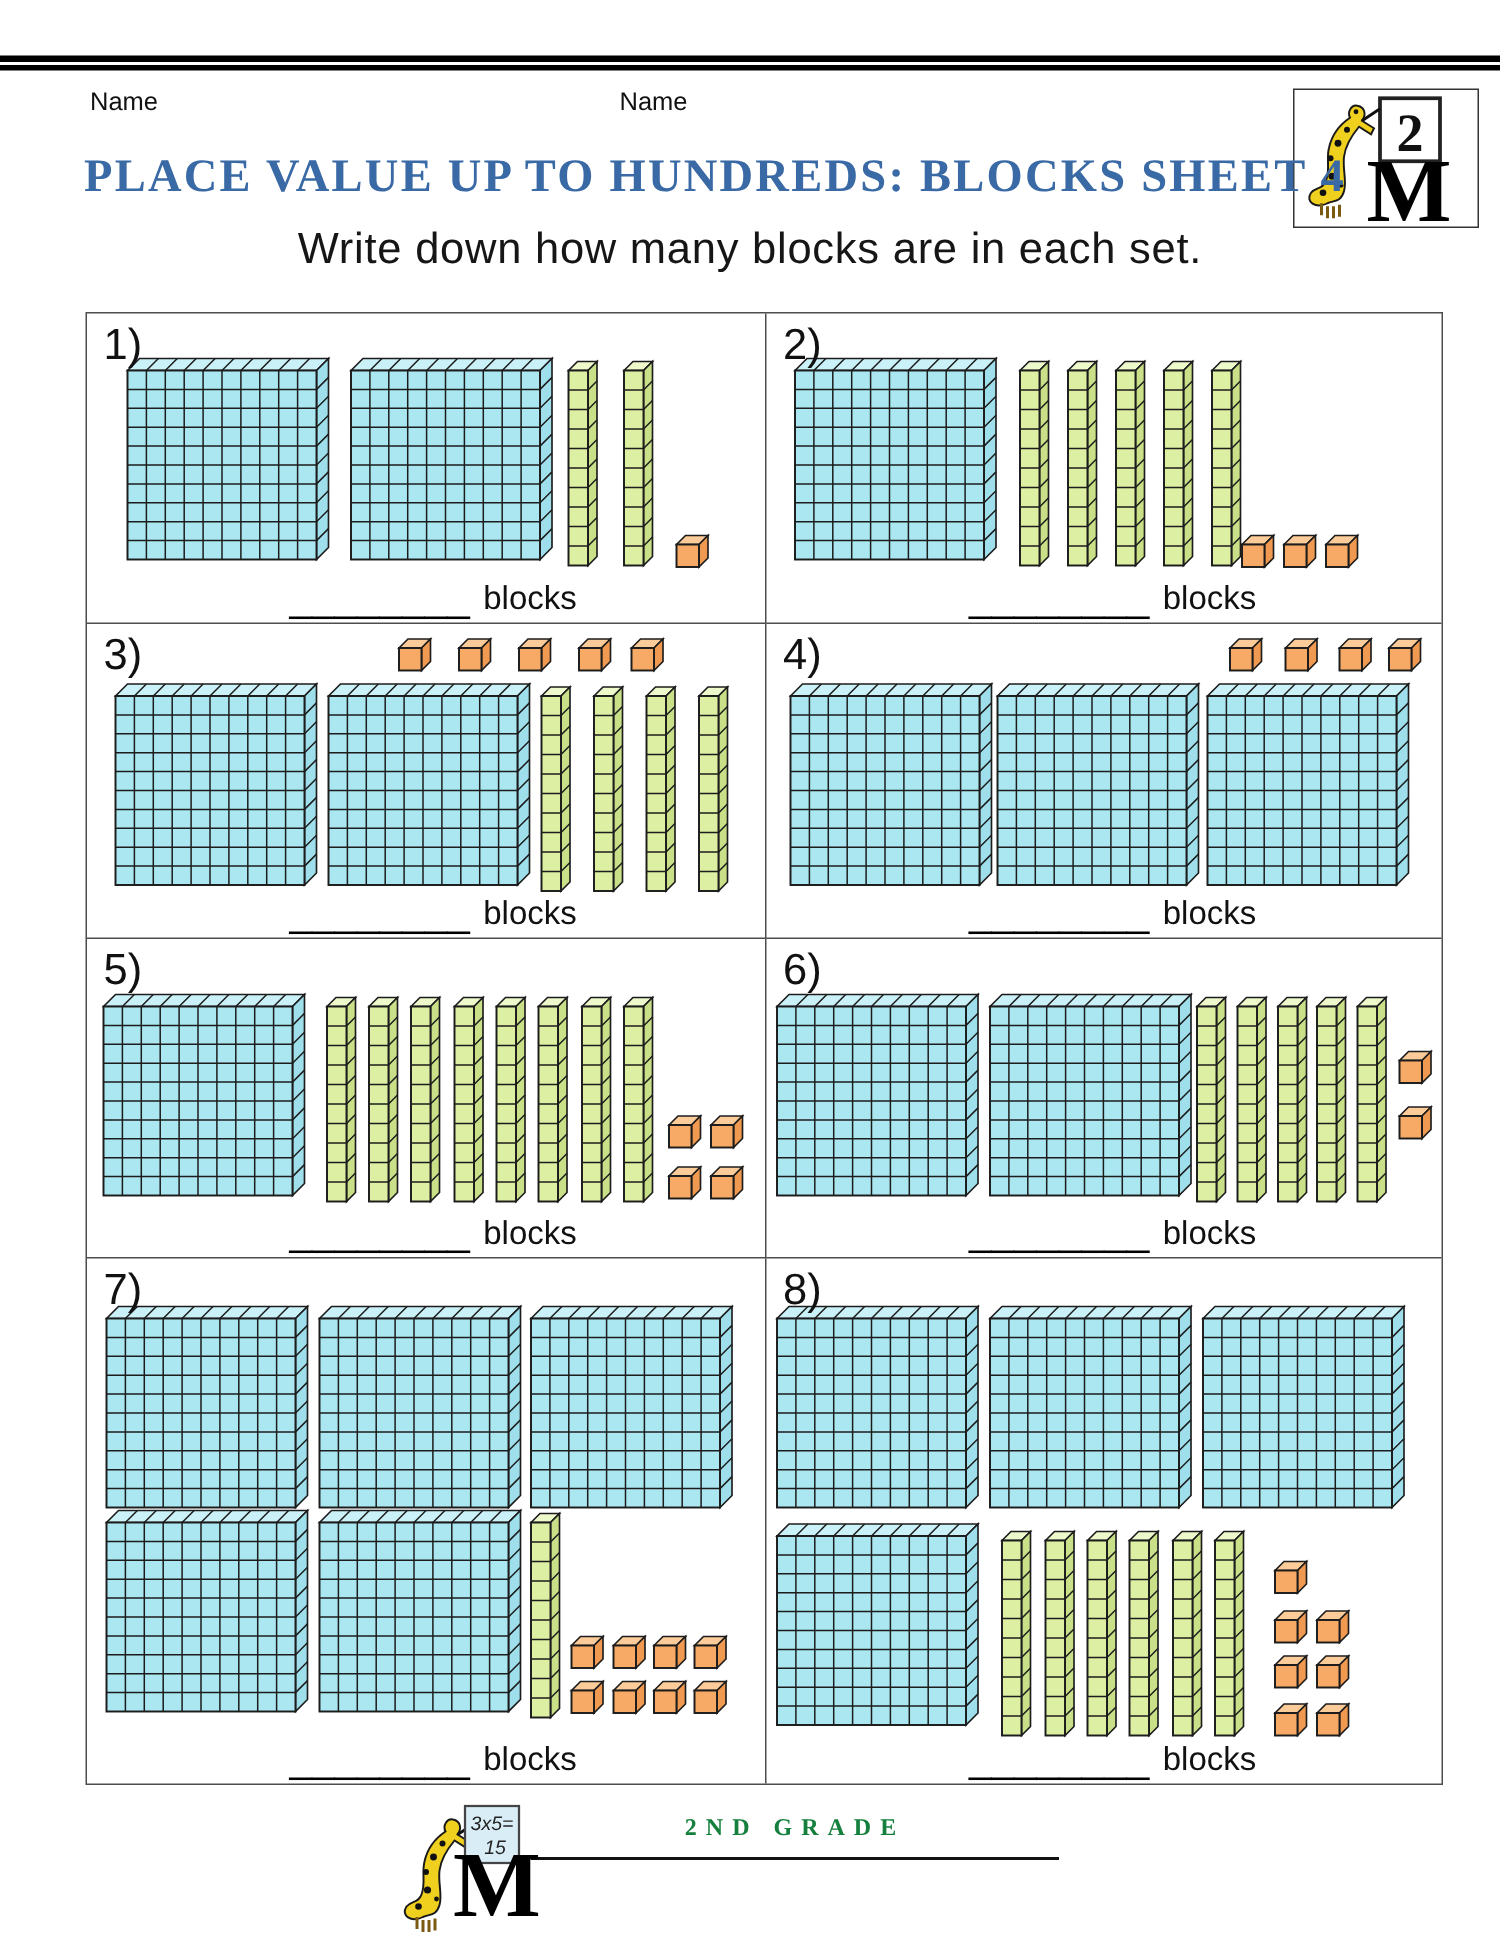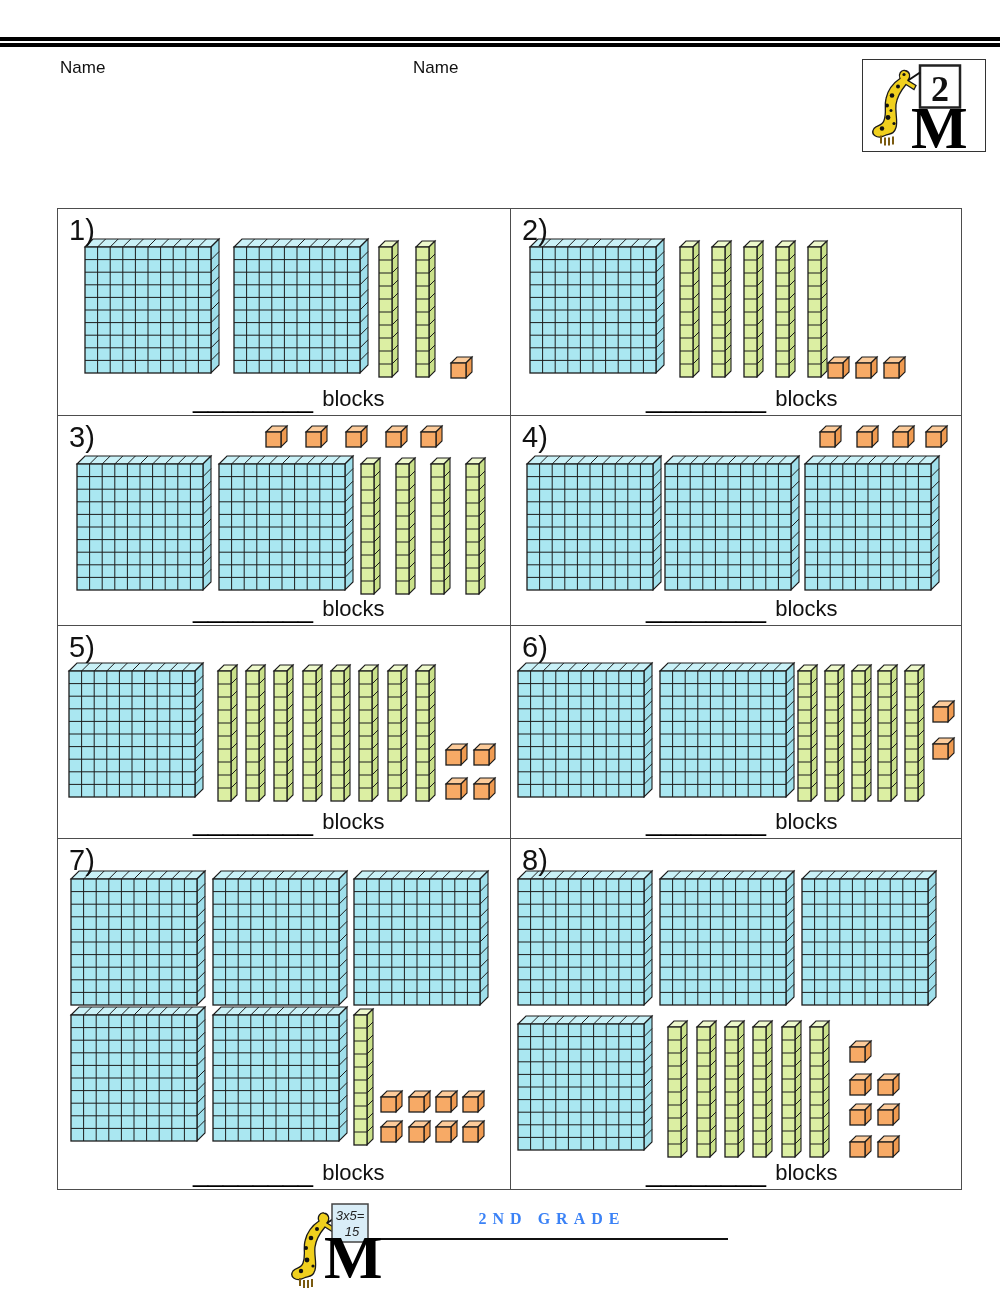--- a/index.html
+++ b/index.html
@@ -21,24 +21,24 @@
         display:grid;grid-template-columns:453px 1fr;grid-template-rows:207px 210px 213px 1fr;}
   .cell{position:relative;box-sizing:border-box;}
   .cell.br{border-right:1.6px solid #4d4d4d;}
   .cell.bb{border-bottom:1.6px solid #4d4d4d;}
   .pnum{position:absolute;left:11px;top:5px;font-size:29px;color:#111;z-index:2;}
   .blockarea{position:absolute;left:0;top:0;right:0;bottom:0;}
   .blockarea svg{display:block;}
   .ans{position:absolute;left:135px;bottom:5px;display:flex;align-items:flex-end;gap:9px;z-index:2;}
   .ansline{font-size:27px;letter-spacing:0;line-height:0.9;color:#000;}
   .anslabel{font-size:22px;line-height:1.05;color:#111;}
-  .footer{position:absolute;left:266px;top:1200px;width:520px;height:92px;}
+  .footer{position:absolute;left:244px;top:1200px;width:520px;height:92px;}
   .footer .sala{position:absolute;left:18px;top:2px;width:88px;height:88px;}
   .grade{position:absolute;left:110px;top:10px;width:352px;text-align:center;
-        font-family:"Liberation Serif",serif;font-weight:bold;font-size:16px;letter-spacing:6px;color:#3b82f6;}
+        font-family:"Liberation Serif",serif;font-weight:bold;font-size:16px;letter-spacing:6px;color:#15803d;}
   .rule{position:absolute;left:110px;top:38px;width:352px;border-top:2px solid #111;}
   .bigm{position:absolute;left:58px;top:26px;font-family:"Liberation Serif",serif;
         font-weight:bold;font-size:62px;line-height:1;color:#000;}
   .site{position:absolute;left:106px;top:42px;font-family:"Liberation Serif",serif;
         font-weight:bold;font-size:33px;letter-spacing:1px;color:#fff;white-space:nowrap;
         -webkit-text-stroke:1.4px #000;text-shadow:2.5px 2.5px 0 #000;}
 </style>
 </head>
 <body>
 
@@ -61,20 +61,22 @@
         <circle cx="20" cy="40" r="2" fill="#111"></circle>
           <circle cx="25" cy="30" r="2.3" fill="#111"></circle>
         <circle cx="31" cy="21" r="2" fill="#111"></circle>
           <circle cx="27" cy="58" r="1.6" fill="#111"></circle>
         <circle cx="24" cy="45" r="1.5" fill="#111"></circle>
           <circle cx="37" cy="9" r="1.6" fill="#111"></circle>
       </g>
     </svg>
   </div>
 
+  <div class="title" style="color: rgb(58, 106, 166);">PLACE VALUE UP TO HUNDREDS: BLOCKS SHEET 4</div>
+  <div class="subtitle">Write down how many blocks are in each set.</div>
 
   <div class="ptable">
     <div class="cell br bb">
       <span class="pnum">1)</span>
       <div class="blockarea" id="blocks-0">
           <svg width="452" height="206" viewBox="0 0 452 206">
             <g transform="translate(27,30)">
               <polygon points="0,8 8,0 134,0 126,8" fill="#c9f1f7" stroke="#1c1c1c" stroke-width="1.1"></polygon>
               <polygon points="126,8 134,0 134,126 126,134" fill="#9fdfeb" stroke="#1c1c1c" stroke-width="1.1"></polygon>
               <rect x="0" y="8" width="126" height="126" fill="#aae7f1" stroke="#1c1c1c" stroke-width="1.3"></rect>

